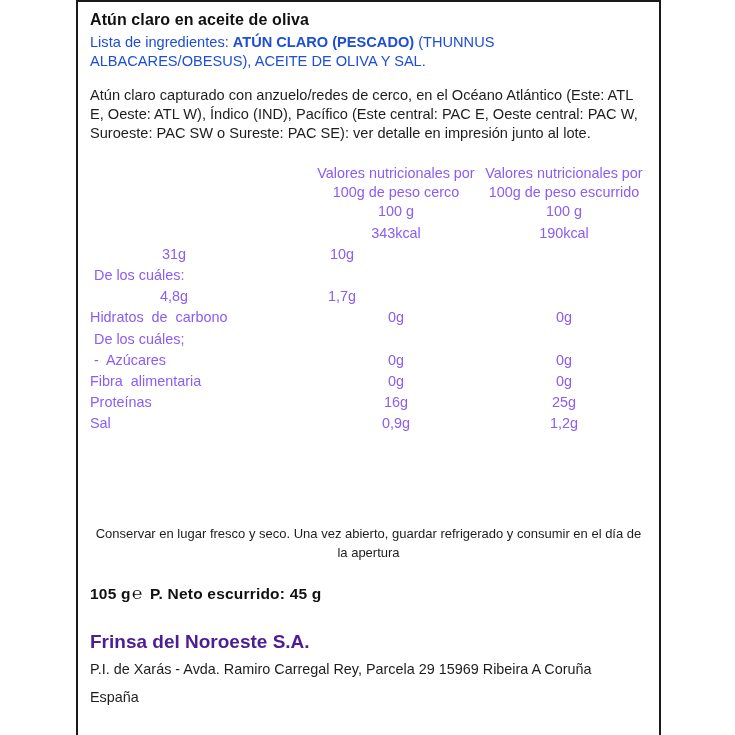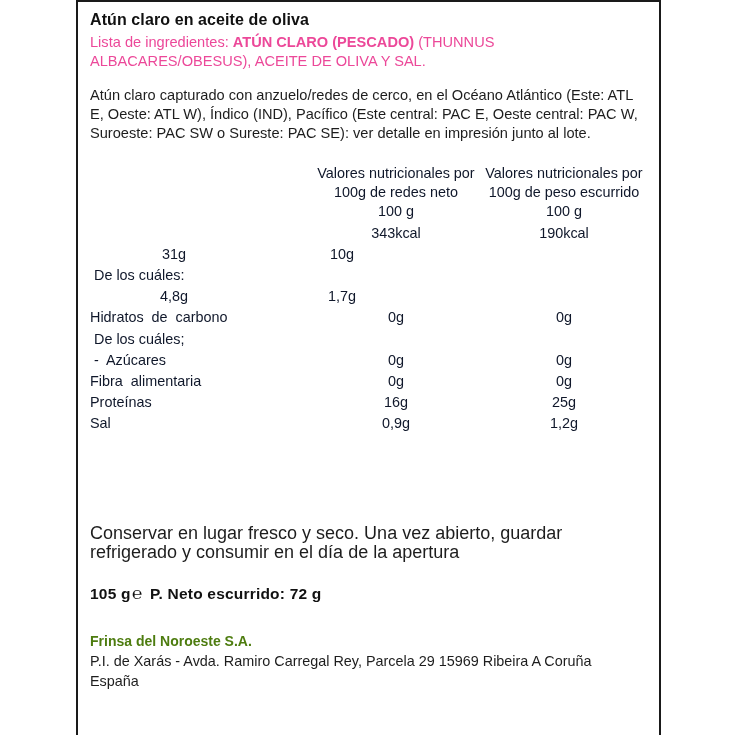--- a/index.html
+++ b/index.html
@@ -44,39 +44,39 @@
     letter-spacing: 0.1px;
     line-height: 22px;
     margin: 1px 0 2px 0;
     color: #111;
   }
 
   .ingredients {
     font-size: 14.6px;
     line-height: 18.5px;
     margin: 0;
-    color: #ec4899;
+    color: #1d4ed8;
   }
   .ingredients b {
     font-weight: bold;
   }
 
   .origin {
     font-size: 14.6px;
     line-height: 18.8px;
     margin: 16px 0 0 0;
     color: #1d1d1d;
   }
 
   
   .nutrition-block {
     position: relative;
     margin-top: 22px;
     font-size: 14.4px;
-    color: #0f172a;
+    color: #8b5cf6;
   }
 
   .nutri-head {
     display: flex;
     width: 100%;
   }
   .nutri-head .spacer-col {
     width: 222px;
     flex: 0 0 222px;
   }
@@ -109,24 +109,25 @@
   .nutri-row .val-col {
     flex: 0 0 168px;
     width: 168px;
     text-align: center;
     font-size: 14.4px;
     white-space: pre;
   }
 
   
   .storage {
-    font-size: 18px;
+    font-size: 13px;
     line-height: 19px;
     margin: 90px 0 0 0;
     color: #1d1d1d;
+    text-align: center;
   }
 
   .weights {
     margin: 22px 0 0 0;
     font-size: 15.5px;
     font-weight: bold;
     color: #111;
     letter-spacing: 0.2px;
   }
   .weights .estimated {
@@ -135,30 +136,30 @@
     padding: 0 2px 0 1px;
   }
   .weights .drained {
     padding-left: 6px;
   }
 
   .manufacturer {
     margin: 28px 0 0 0;
   }
   .manufacturer .company {
-    font-size: 14px;
+    font-size: 19px;
     font-weight: bold;
     line-height: 19px;
-    color: #4d7c0f;
+    color: #4c1d95;
   }
   .manufacturer .address {
     font-size: 14.4px;
     line-height: 18.8px;
     color: #1d1d1d;
-    margin-top: 1px;
+    margin-top: 9px;
   }
 </style>
 </head>
 <body>
 
 <div id="label-canvas">
 
   <div id="label-panel">
 
     <div class="product-title">Atún claro en aceite de oliva</div>
@@ -166,21 +167,21 @@
     <p class="ingredients"><span>Lista de ingredientes: </span><b>ATÚN CLARO (PESCADO)</b><span> (THUNNUS ALBACARES/OBESUS), ACEITE DE OLIVA Y SAL.</span></p>
 
     <p class="origin">Atún claro capturado con anzuelo/redes de cerco, en el Océano Atlántico (Este: ATL E, Oeste: ATL W), Índico (IND), Pacífico (Este central: PAC E, Oeste central: PAC W, Suroeste: PAC SW o Sureste: PAC SE): ver detalle en impresión junto al lote.</p>
 
     <div class="nutrition-block">
 
       <div class="nutri-head">
         <div class="spacer-col"></div>
         <div class="head-col">
           <span class="l1">Valores nutricionales por</span>
-          <span class="l2">100g de redes neto</span>
+          <span class="l2">100g de peso cerco</span>
         </div>
         <div class="head-col">
           <span class="l1">Valores nutricionales por</span>
           <span class="l2">100g de peso escurrido</span>
         </div>
       </div>
 
       <div class="nutri-rows" id="nutri-rows">
           <div class="nutri-row">
             <div class="name-col"></div>
@@ -234,21 +235,21 @@
             <div class="name-col">Sal</div>
             <div class="val-col">0,9g</div>
             <div class="val-col">1,2g</div>
           </div>
         </div>
 
     </div>
 
     <p class="storage">Conservar en lugar fresco y seco. Una vez abierto, guardar refrigerado y consumir en el día de la apertura</p>
 
-    <p class="weights"><span>105 g</span><span class="estimated">℮</span><span class="drained">P. Neto escurrido: 72 g</span></p>
+    <p class="weights"><span>105 g</span><span class="estimated">℮</span><span class="drained">P. Neto escurrido: 45 g</span></p>
 
     <div class="manufacturer">
       <div class="company">Frinsa del Noroeste S.A.</div>
       <div class="address">P.I. de Xarás - Avda. Ramiro Carregal Rey, Parcela 29 15969 Ribeira A Coruña</div>
       <div class="address">España</div>
     </div>
 
   </div>
 </div>
 

